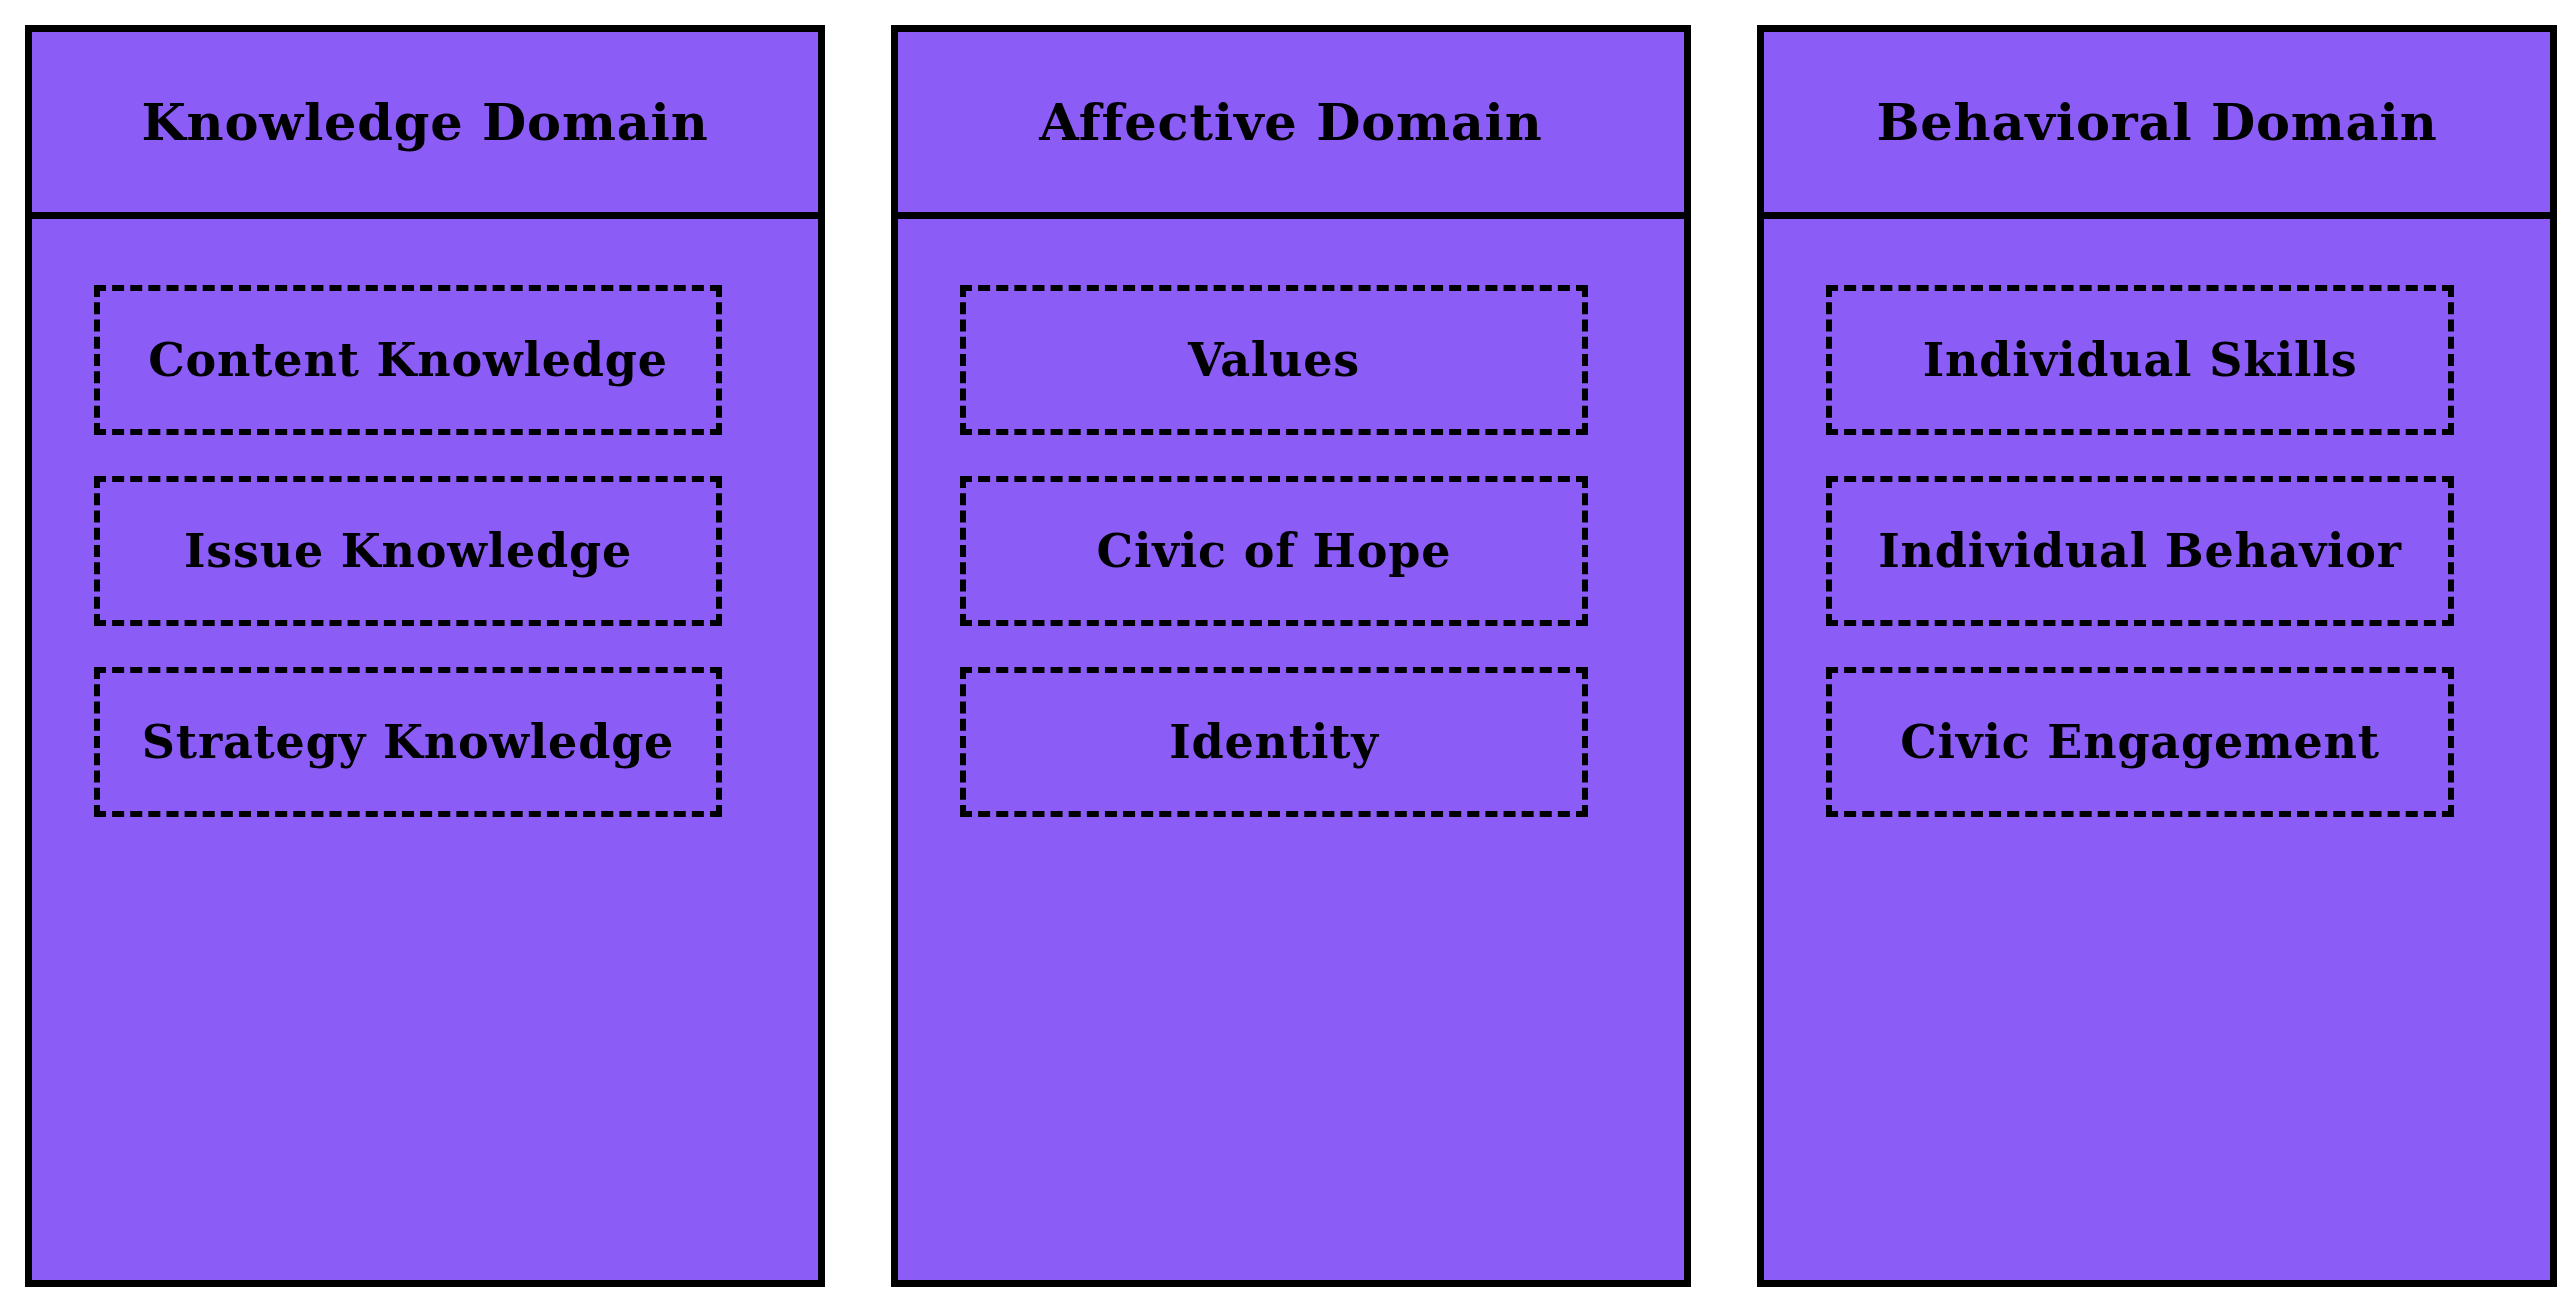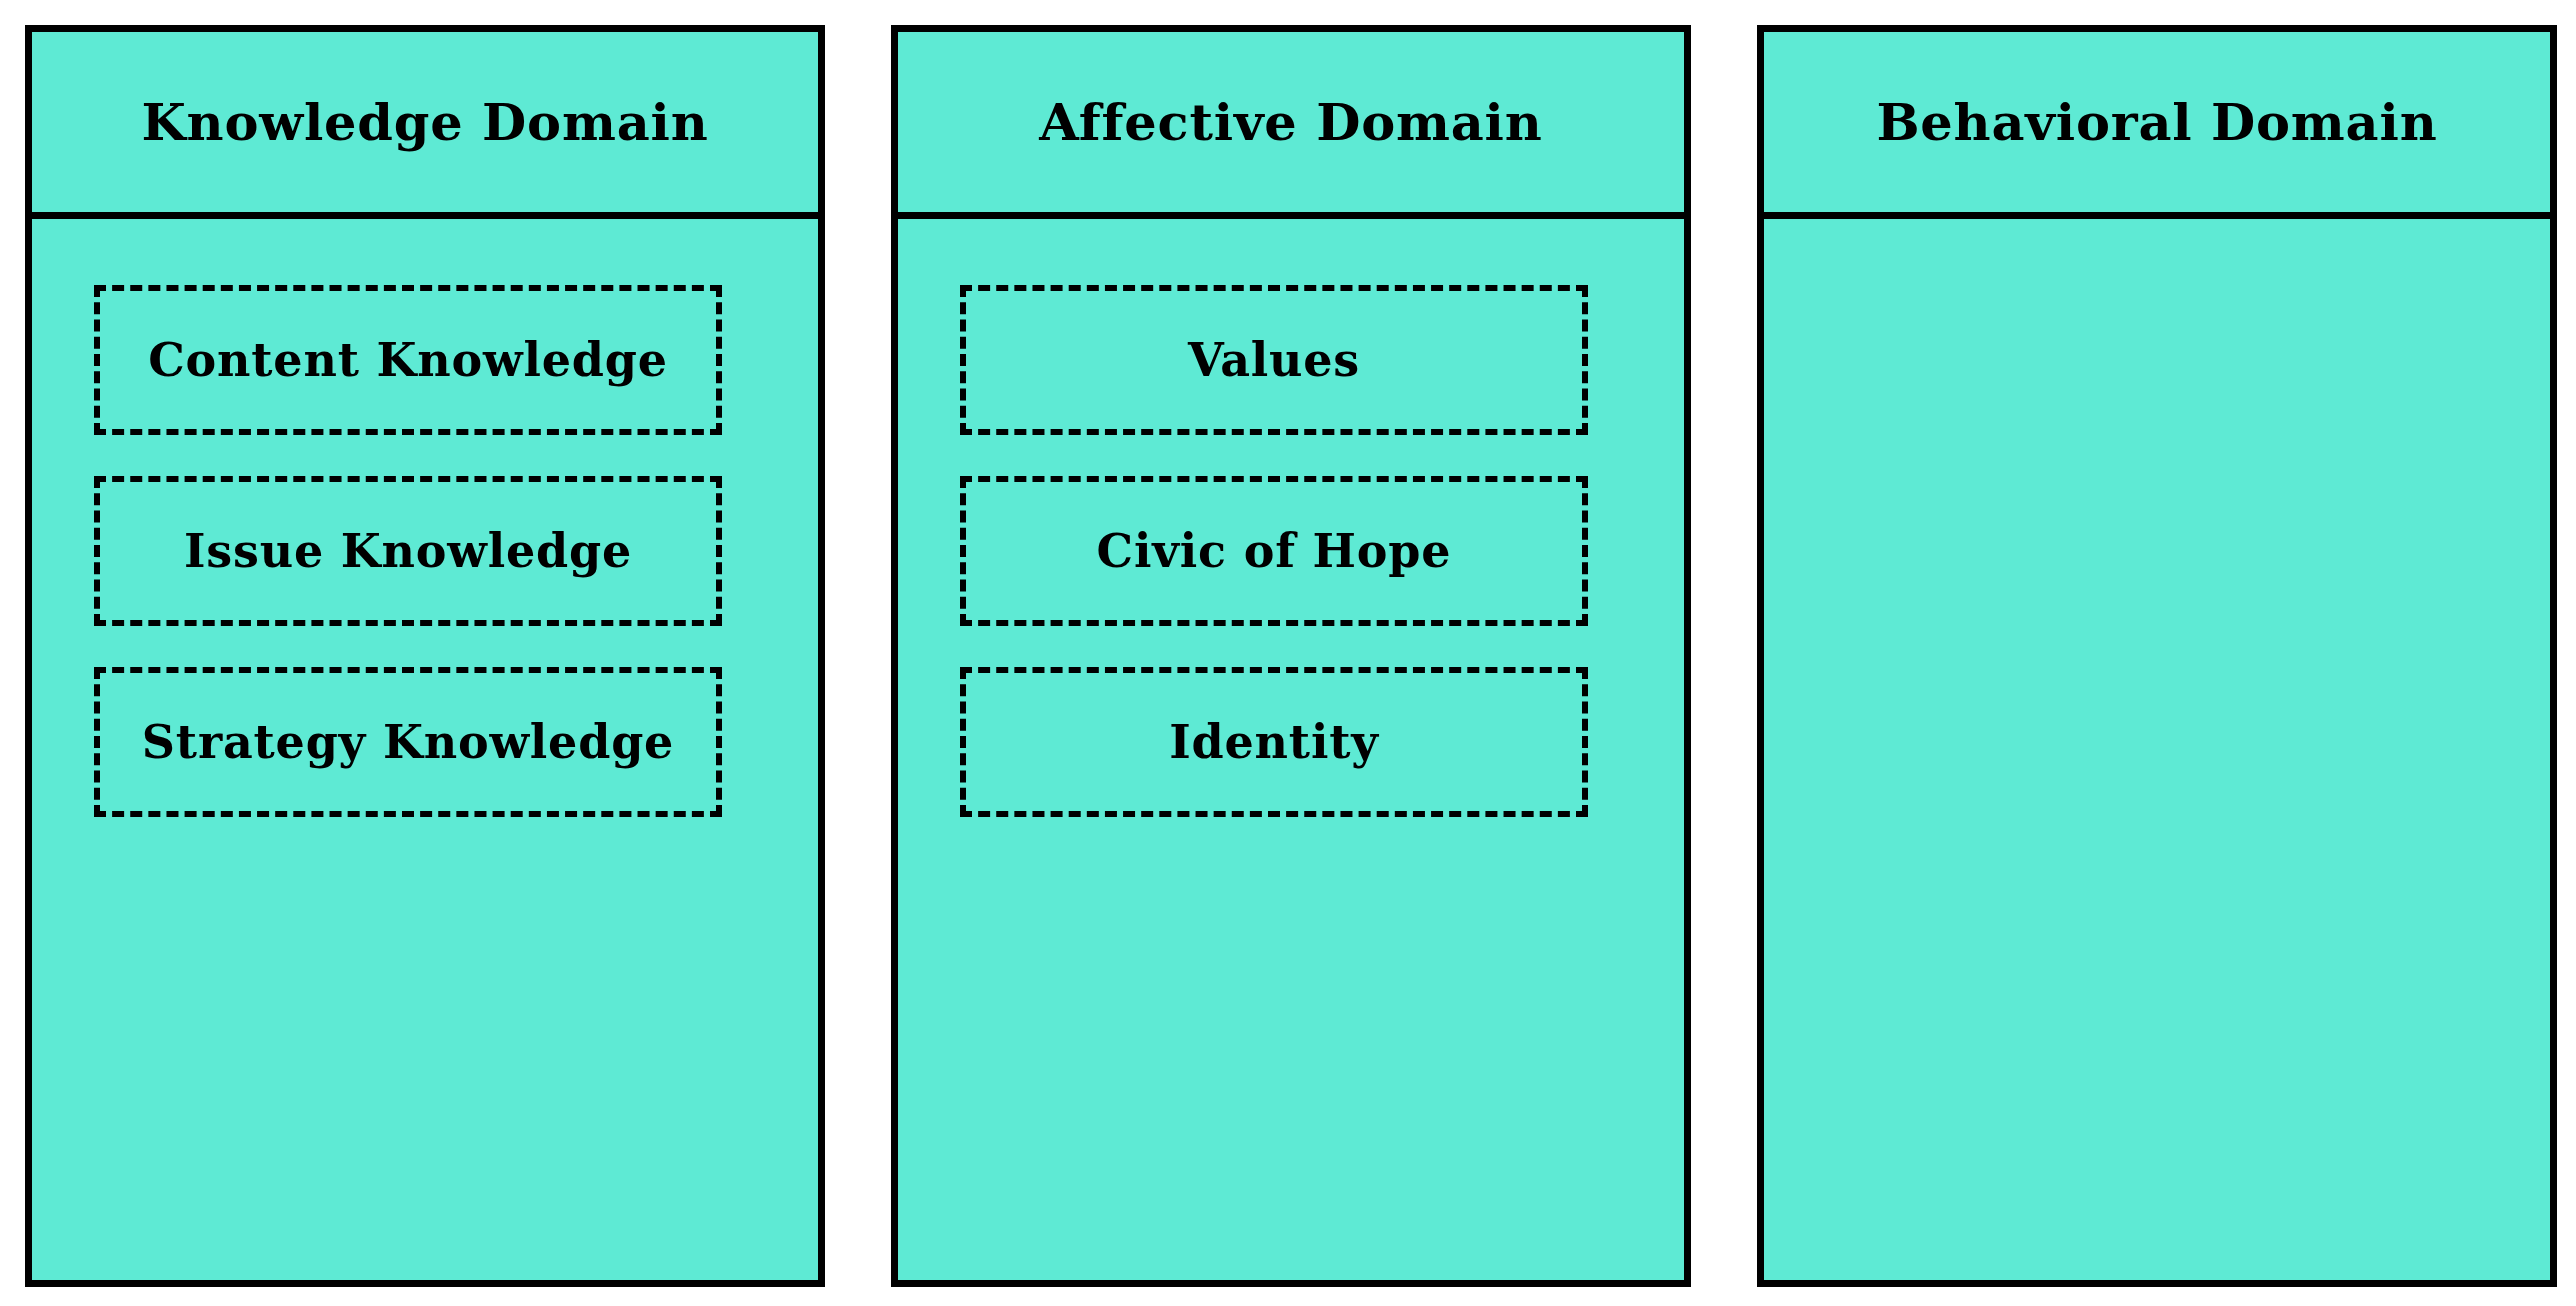--- a/index.html
+++ b/index.html
@@ -14,21 +14,21 @@
   .columns {
     position: absolute;
     left: 25px; top: 25px;
     width: 2532px; height: 1262px;
     display: flex;
     gap: 66px;
   }
   .column {
     flex: 1 1 0;
     border: 7.1px solid #000000;
-    background: #5eead4;
+    background: #8b5cf6;
     display: flex;
     flex-direction: column;
   }
   .col-header {
     height: 187px;
     border-bottom: 7.1px solid #000000;
     display: flex;
     align-items: center;
     justify-content: center;
   }
@@ -96,16 +96,27 @@
       <div class="item-box">
         <span class="item-label">Identity</span>
       </div>
     </div>
   </div>
 
   <div class="column">
     <div class="col-header">
       <span class="col-title">Behavioral Domain</span>
     </div>
+    <div class="col-body">
+      <div class="item-box">
+        <span class="item-label">Individual Skills</span>
+      </div>
+      <div class="item-box">
+        <span class="item-label">Individual Behavior</span>
+      </div>
+      <div class="item-box">
+        <span class="item-label">Civic Engagement</span>
+      </div>
+    </div>
   </div>
 
 </div>
 
 
 </body></html>

